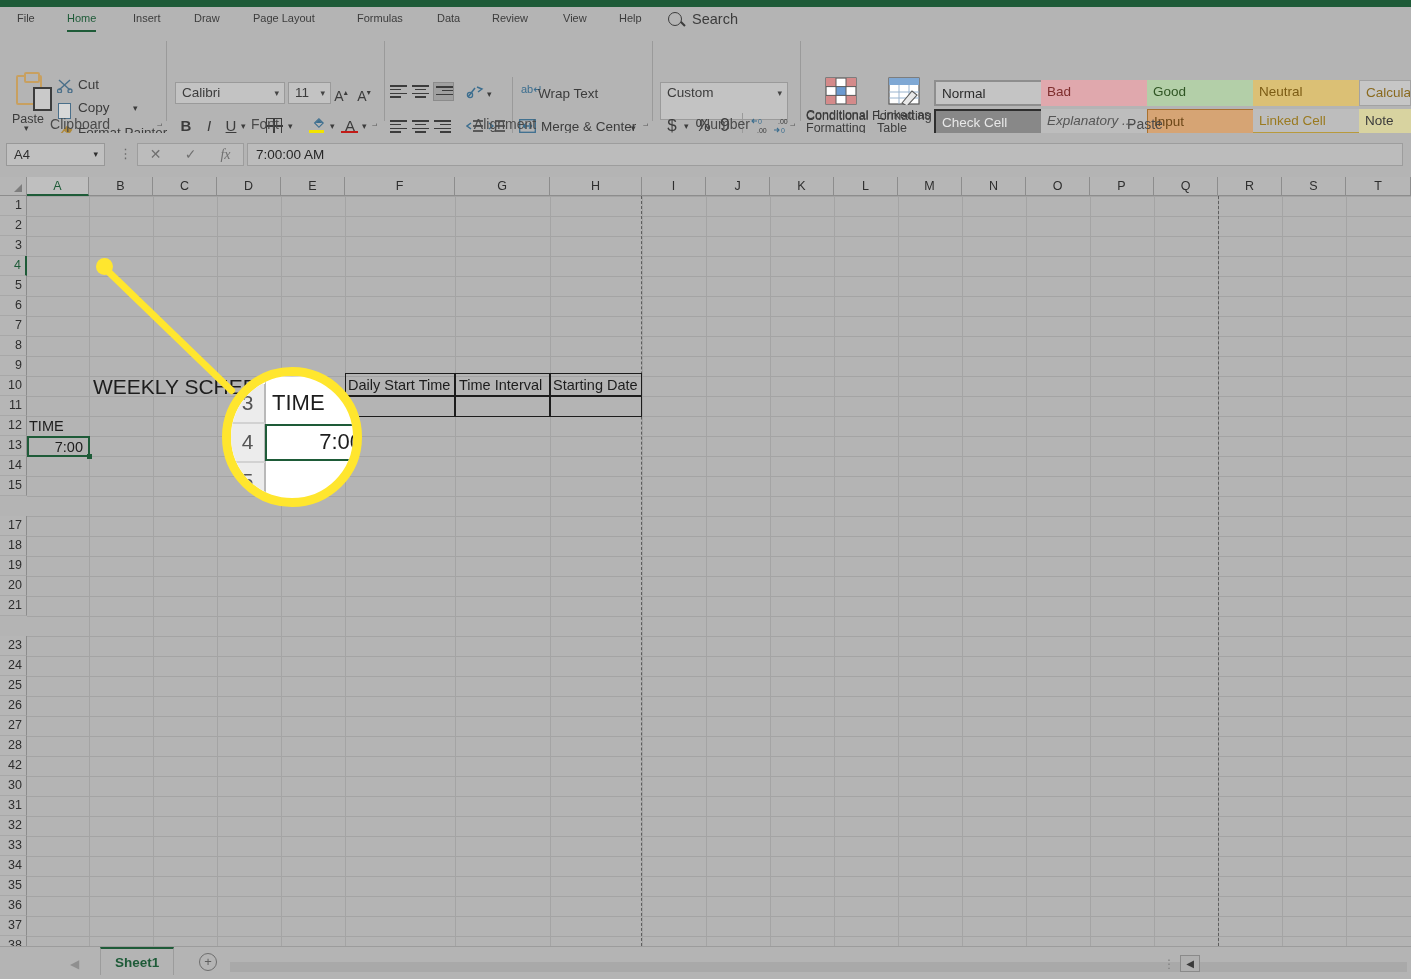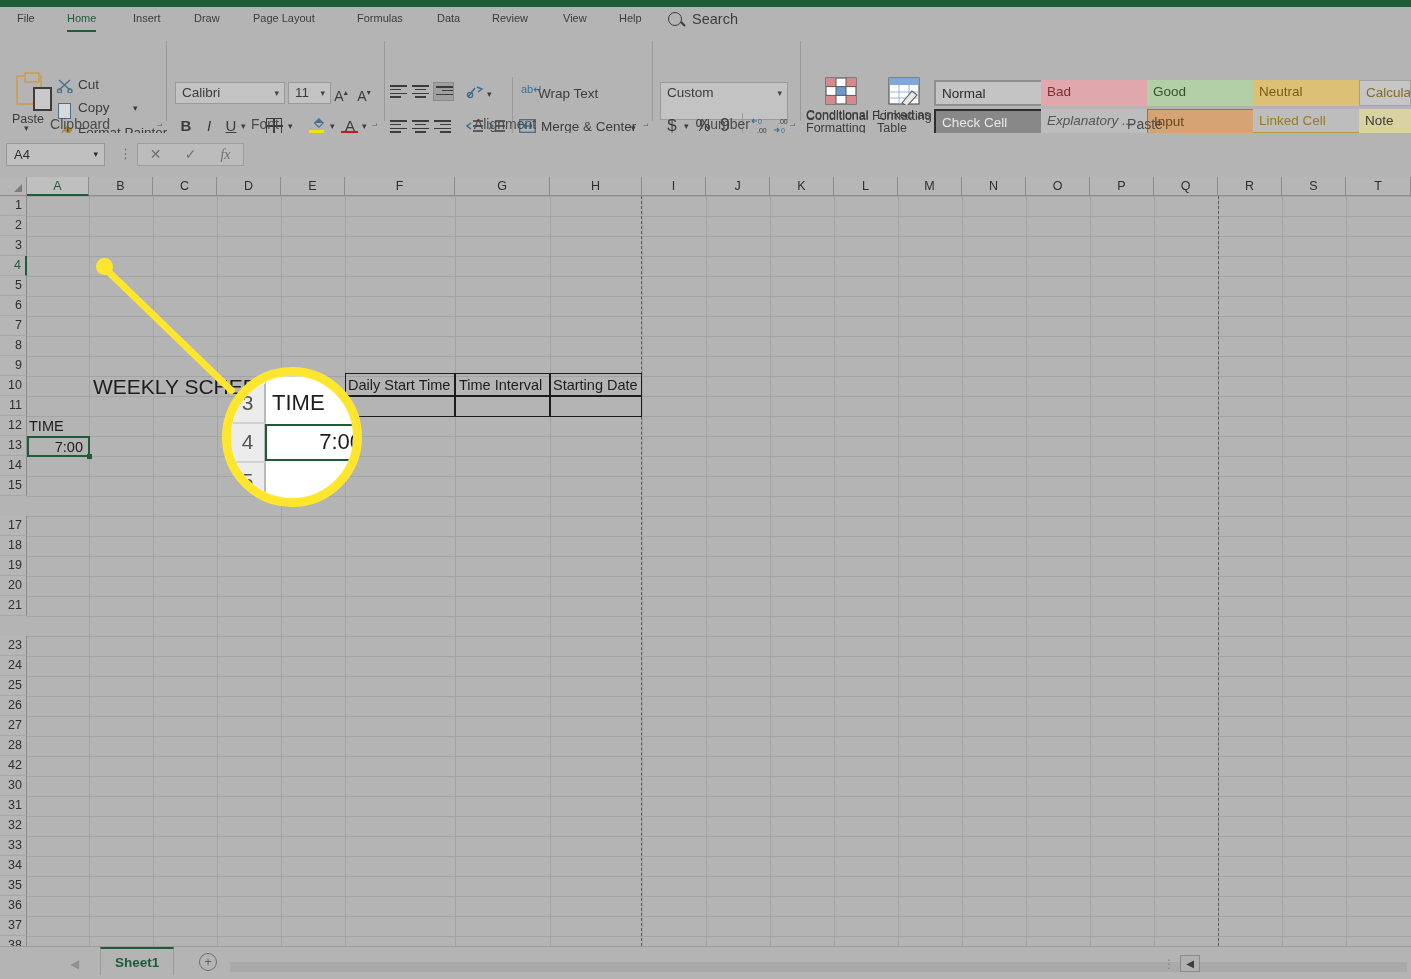--- a/index.html
+++ b/index.html
@@ -438,20 +438,21 @@
     <div class="namebox">
       <span>A4</span>
       <span class="car">▾</span>
     </div>
     <div class="vdots">⋮</div>
     <div class="fbtns">
       <div class="fbtn" style="left:0;">✕</div>
       <div class="fbtn" style="left:35px;">✓</div>
       <div class="fbtn" style="left:70px; font-style:italic; font-family:'Liberation Serif',serif;">fx</div>
     </div>
+    <div class="fcontent">7:00:00 AM</div>
   </div>
 
   <div id="grid">
     <div class="cornerbox"></div>
     <div id="colheaders">
         <div class="colhdr sel" style="left: 27px; width: 62px;">A</div>
         <div class="colhdr" style="left: 89px; width: 64px;">B</div>
         <div class="colhdr" style="left: 153px; width: 64px;">C</div>
         <div class="colhdr" style="left: 217px; width: 64px;">D</div>
         <div class="colhdr" style="left: 281px; width: 64px;">E</div>

